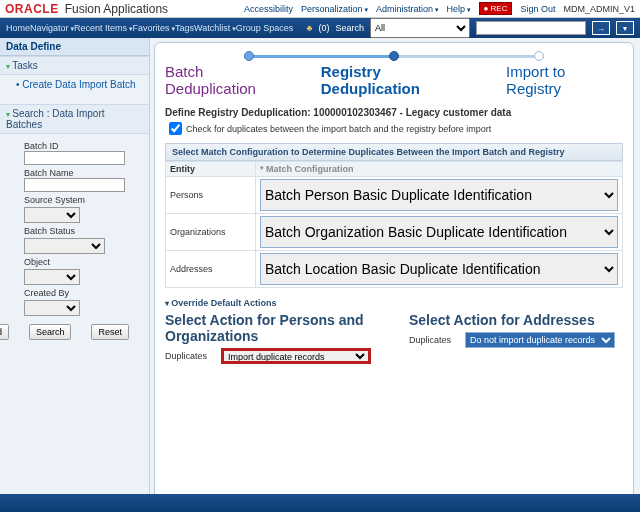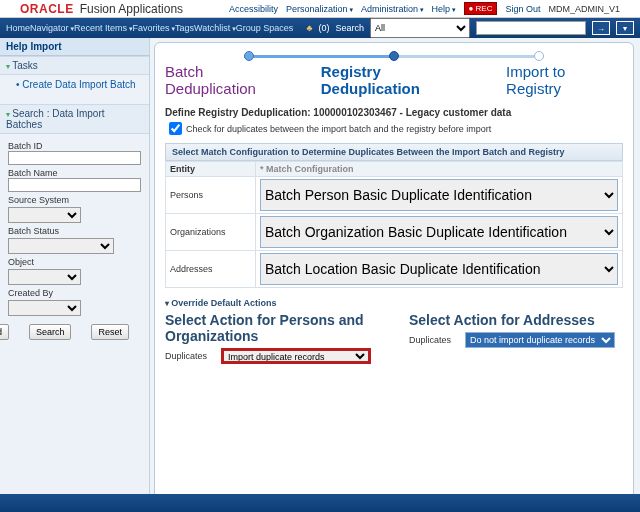--- a/index.html
+++ b/index.html
@@ -1,18 +1,18 @@
 <!DOCTYPE html>
 <html><head>
 <meta charset="utf-8">
 <style>
 *{box-sizing:border-box;margin:0;padding:0;font-family:Arial,Helvetica,sans-serif}
 body{font-size:10px;background:#fff;color:#333}
 a{text-decoration:none}
-.brand-bar{display:flex;align-items:center;justify-content:space-between;height:18px;padding:0 20px;border-bottom:1px solid #ccc}
+.brand-bar{display:flex;align-items:center;justify-content:space-between;height:18px;padding:0 5px;border-bottom:1px solid #ccc}
 .brand-l{display:flex;align-items:center;gap:6px}
 .brand-oracle{color:#d2232a;font-weight:bold;font-size:12px;letter-spacing:.5px}
 .brand-app{font-size:12px;color:#333}
 .brand-r{display:flex;align-items:center;gap:8px;font-size:9px;color:#003d7a}
 .brand-r .lnk{cursor:pointer}
 .badge-rec{background:#c00;color:#fff;font-size:8px;padding:1px 4px;border:1px solid #800}
 .menu-bar{display:flex;align-items:center;justify-content:space-between;height:20px;background:linear-gradient(#1b4f8e,#0d3d73);color:#fff;font-size:9px;padding:0 6px}
 .menu-l{display:flex;}
 .menu-l span{cursor:pointer;color:#cfe3f7}
 .menu-r{display:flex;align-items:center;gap:6px}
@@ -20,21 +20,21 @@
 .search-sel{font-size:9px;height:20px;width:100px}
 .search-inp{font-size:9px;height:14px;width:110px;border:1px solid #999}
 .gobtn{width:18px;height:14px;background:#1b4f8e;border:1px solid #fff;color:#fff;font-size:8px;display:inline-flex;align-items:center;justify-content:center;cursor:pointer}
 .shell{display:flex;height:474px;background:#eef3f8}
 .side{width:150px;background:#ecf2f8;border-right:1px solid #c3d0df;display:flex;flex-direction:column}
 .side-title{background:#d8e5f2;color:#003d7a;font-weight:bold;font-size:10px;padding:3px 6px;border-bottom:1px solid #b7c9dd}
 .sec-h{background:#e4ecf5;color:#2a4d72;font-size:10px;padding:3px 6px;border-top:1px solid #cdd9e7;border-bottom:1px solid #cdd9e7;cursor:pointer}
 .sec-h::before{content:"▾ ";font-size:8px;color:#4a6}
 .task-link{color:#0b5aa8;padding:4px 6px 4px 16px;display:block;cursor:pointer}
 .task-link::before{content:"• ";color:#0b5aa8}
-.form-area{padding:4px 8px}
+.form-area{padding:4px 24px}
 .fld-lbl{font-size:9px;color:#333;margin-top:3px;display:block}
 .fld-inp{width:100%;height:14px;font-size:9px;border:1px solid #999}
 .fld-sel{width:55%;height:16px;font-size:9px;margin-top:2px;border:1px solid #999}
 .btn-row{display:flex;justify-content:flex-end;gap:20px;padding:4px 20px}
 .btn{font-size:9px;padding:2px 6px;background:linear-gradient(#fff,#e2e2e2);border:1px solid #999;cursor:pointer;border-radius:2px}
 .main{flex:1;padding:4px 6px 4px 4px;position:relative}
 .card{background:#fff;border:1px solid #b7c9dd;border-radius:6px;height:100%;padding:6px 10px;overflow:hidden;position:relative}
 .train{display:flex;align-items:center;justify-content:center;margin:2px 0 2px}
 .train-line{position:relative;width:300px;height:10px;display:flex;align-items:center}
 .train-track{position:absolute;height:3px;background:linear-gradient(90deg,#6aa6e6,#6aa6e6 50%,#bcd2ea 50%);width:100%;top:4px}
@@ -109,21 +109,21 @@
     <span>Search</span>
     <select class="search-sel"><option>All</option></select>
     <input class="search-inp" style="">
     <span class="gobtn">→</span>
     <span class="gobtn">▾</span>
   </div>
 </div>
 
 <div class="shell">
   <div class="side">
-    <div class="side-title">Help Import</div>
+    <div class="side-title">Data Define</div>
     <div class="sec-h">Tasks</div>
     <a class="task-link">Create Data Import Batch</a>
     <div style="flex:0 0 10px"></div>
     <div class="sec-h">Search : Data Import Batches</div>
     <div class="form-area">
       <label class="fld-lbl">Batch ID</label>
       <input class="fld-inp" style="">
       <label class="fld-lbl">Batch Name</label>
       <input class="fld-inp" style="">
       <label class="fld-lbl">Source System</label>

